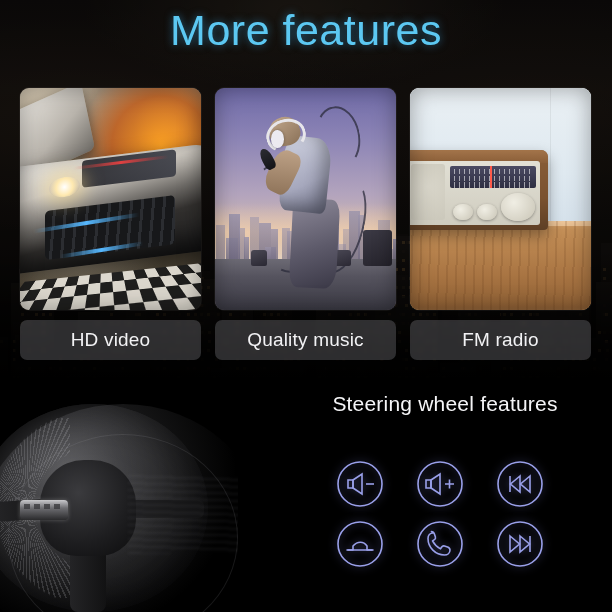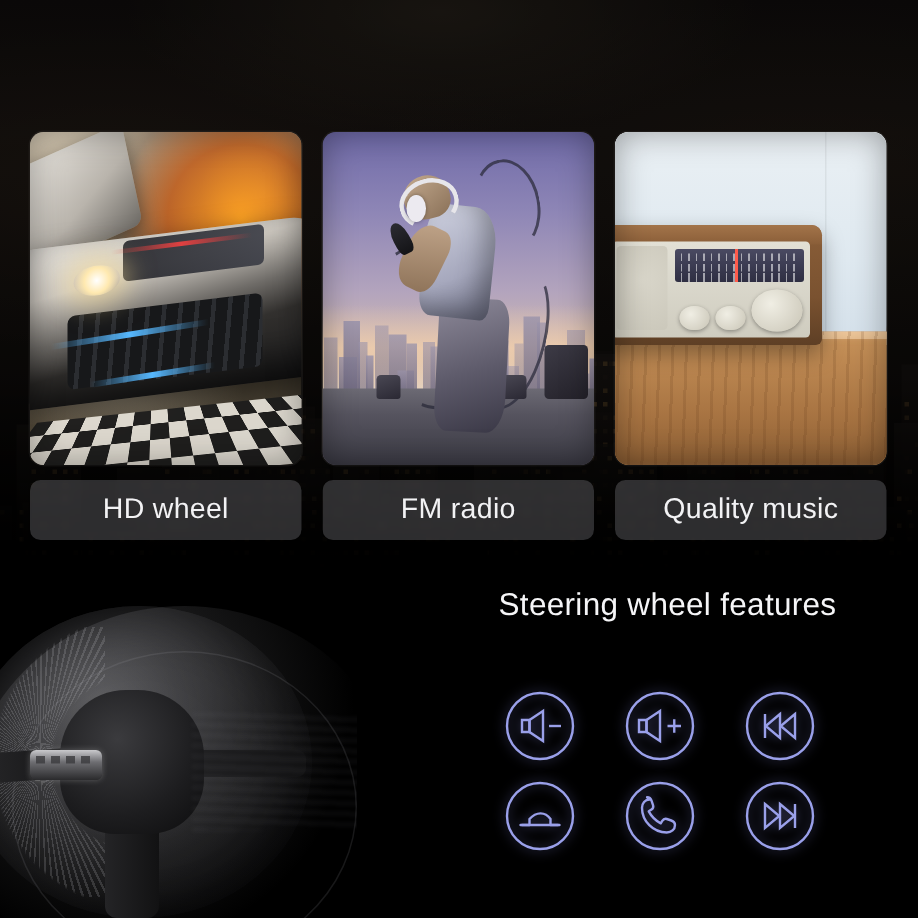--- a/index.html
+++ b/index.html
@@ -1701,20 +1701,21 @@
           <div class="win" style="left: 30px; bottom: 57px; width: 3px; height: 3px; opacity: 0.82;"></div>
           <div class="win" style="left: 30px; bottom: 66px; width: 3px; height: 3px; opacity: 0.95;"></div>
           <div class="win" style="left: 30px; bottom: 75px; width: 3px; height: 3px; opacity: 0.87;"></div>
           <div class="win" style="left: 30px; bottom: 102px; width: 3px; height: 3px; opacity: 0.75;"></div>
         </div>
       </div>
     <div class="haze"></div>
     <div class="dim"></div>
   </div>
 
+  <div class="title">More features</div>
 
   <div class="cards">
 
     <div class="card">
       <div class="img-race">
         <div class="race-smoke"></div>
         <div class="race-wing"></div>
         <div class="race-car"></div>
         <div class="race-hood"></div>
         <div class="race-red"></div>
@@ -1799,23 +1800,23 @@
             <div class="knob k2"></div>
             <div class="knob k3"></div>
           </div>
         </div>
       </div>
       <div class="card-vignette"></div>
     </div>
   </div>
 
   <div class="labels">
-    <div class="pill">HD wheel</div>
+    <div class="pill">HD video</div>
+    <div class="pill">Quality music</div>
     <div class="pill">FM radio</div>
-    <div class="pill">Quality music</div>
   </div>
 
   <div class="bottom">
     <div class="bottom-fade"></div>
   </div>
 
   <div class="swc-title">Steering wheel features</div>
 
   <div class="wheel-wrap">
     <div class="wheel">

